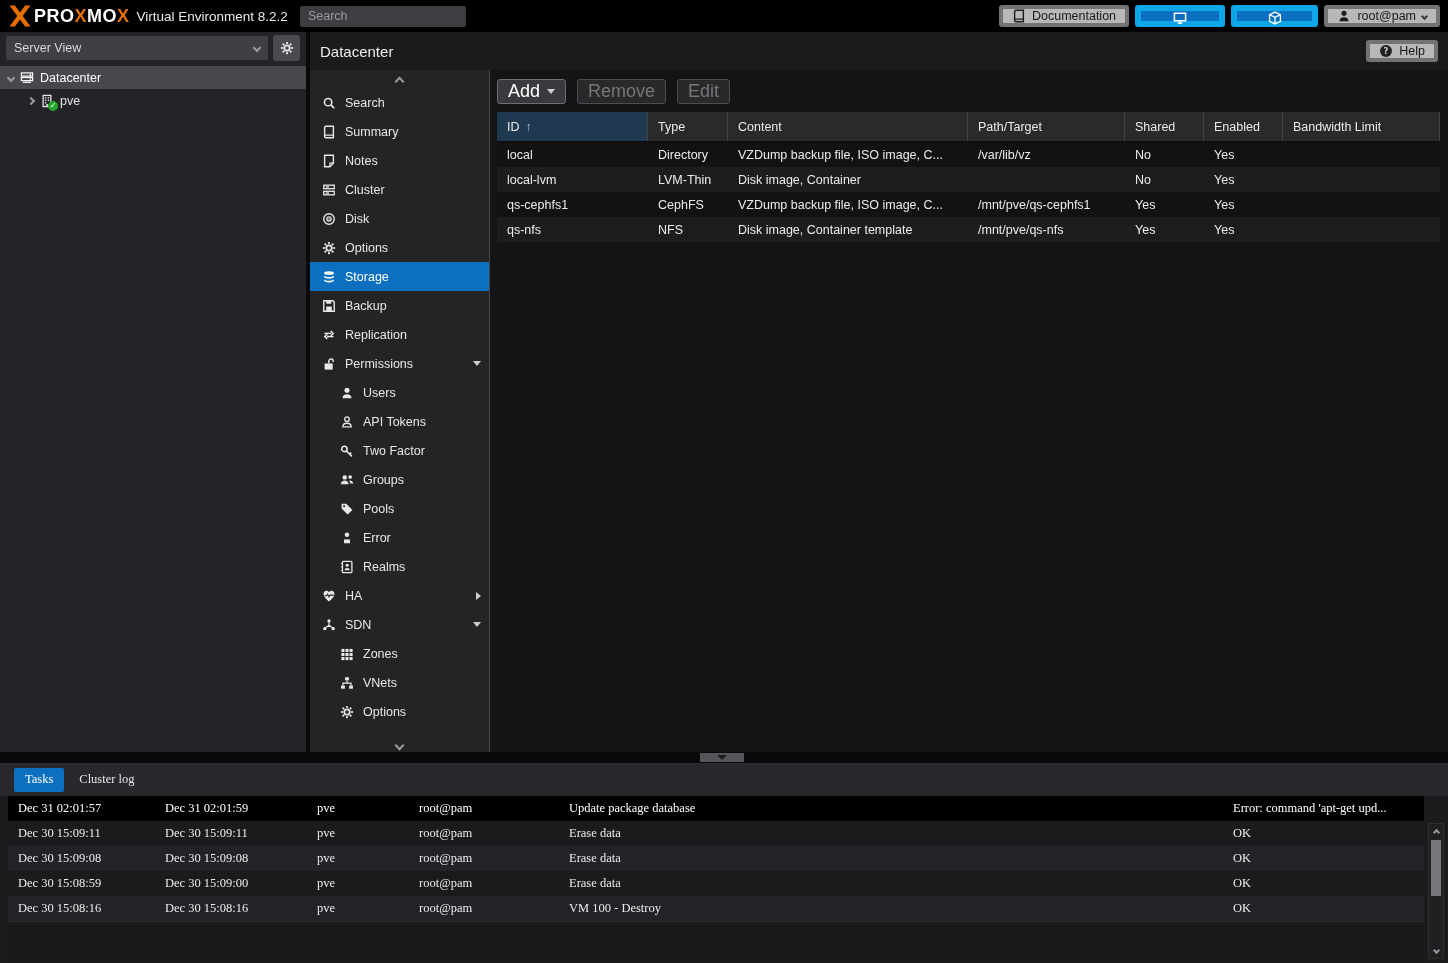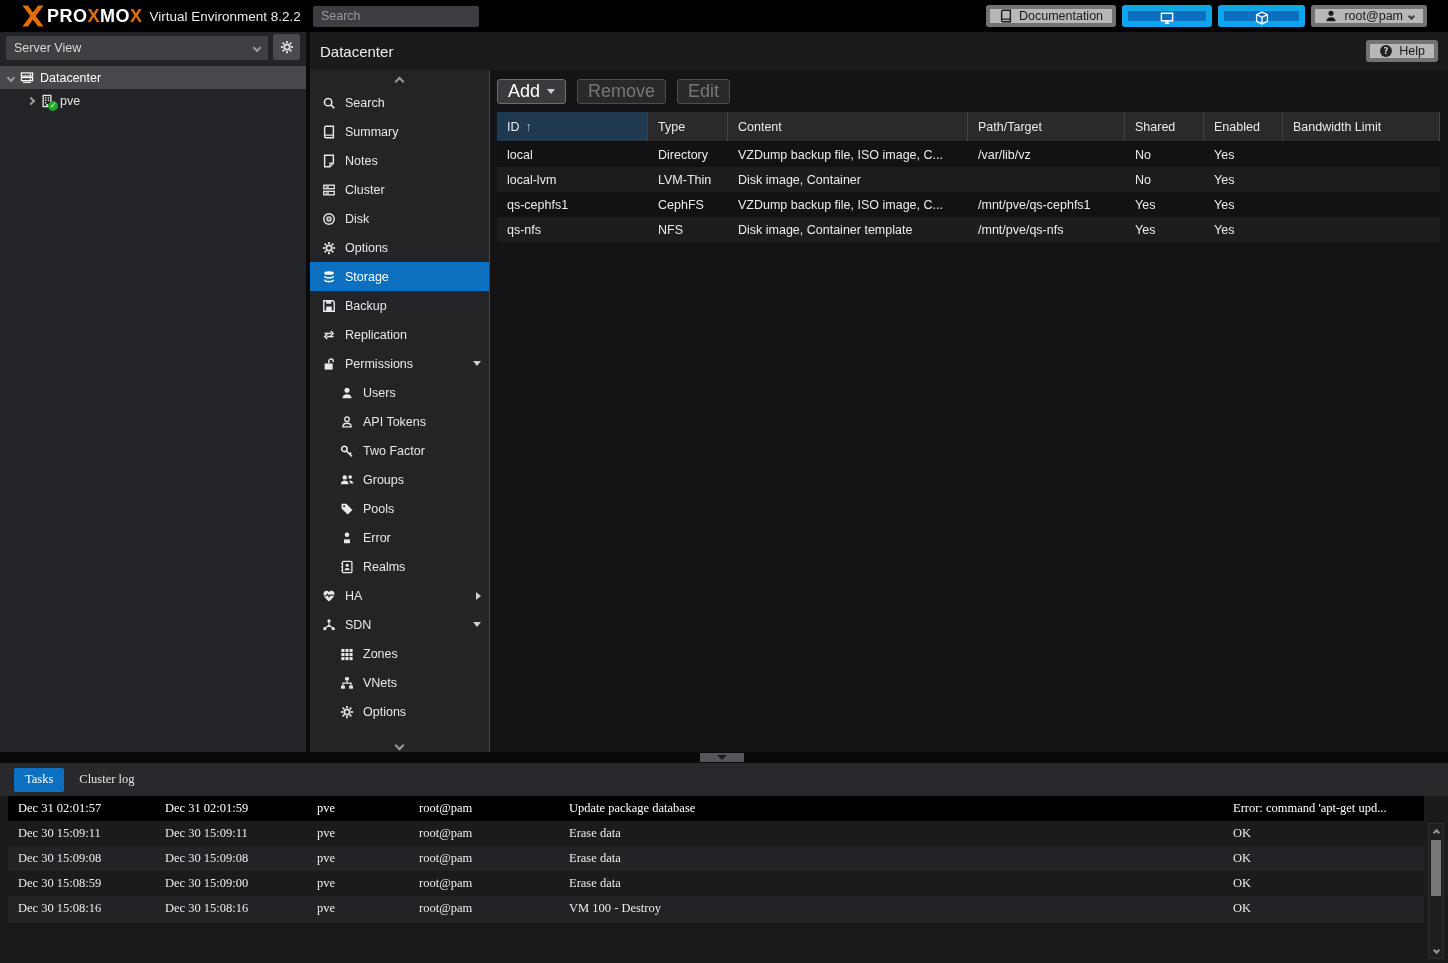--- a/index.html
+++ b/index.html
@@ -8,39 +8,39 @@
   .icon { display:inline-flex; width:14px; height:14px; flex:0 0 auto; align-items:center; justify-content:center; }
   .icon svg { display:block; }
   .chev { display:inline-block; width:7px; height:7px; border-right:2px solid #9a9a9a; border-bottom:2px solid #9a9a9a; }
   .chev.down  { transform:rotate(45deg); }
   .chev.right { transform:rotate(-45deg); }
   .chev.up    { transform:rotate(-135deg); }
   .tri-down { display:inline-block; width:0; height:0; border-left:4px solid transparent; border-right:4px solid transparent; border-top:5px solid currentColor; }
   .tri-right{ display:inline-block; width:0; height:0; border-top:4px solid transparent; border-bottom:4px solid transparent; border-left:5px solid currentColor; }
 
   
-  .topbar { height:32px; background:#000; display:flex; align-items:center; padding:0 21px; }
+  .topbar { height:32px; background:#000; display:flex; align-items:center; padding:0 8px; }
   .logo { display:flex; align-items:center; gap:2px; }
   .logo .bigx { width:24px; height:24px; }
   .brand { font-size:18px; font-weight:bold; letter-spacing:.5px; color:#fff; }
   .brand .ox { color:#e57000; }
   .version { font-size:13.5px; color:#e8e8e8; margin-left:5px; }
   .tb-search { margin-left:12px; width:166px; height:21px; background:#3d3e42; border:none; border-radius:2px;
     color:#ccc; padding:0 8px; font-family:inherit; font-size:12.5px; outline:none; }
   .tb-search::placeholder { color:#9a9a9a; }
   .tb-spacer { flex:1; }
   .tb-btn { height:22px; display:inline-flex; align-items:center; gap:6px; padding:0 9px; margin-left:6px;
     border-radius:3px; font-size:12.5px; cursor:pointer; }
   .tb-btn.gray { background:#b8b8b8; border:4px solid #737373; color:#1a1a1a; }
   .tb-btn.blue { background:#0d6fc0; border:6px solid #0ea5e9; color:#fff;flex-direction:column; }
 
   
   .mainrow { display:flex; height:720px; }
   .sidebar { width:306px; background:#232428; display:flex; flex-direction:column; }
-  .side-head { height:32px; display:flex; align-items:flex-end; padding:4px 6px; gap:5px; }
+  .side-head { height:32px; display:flex; align-items:center; padding:4px 6px; gap:5px; }
   .view-select { flex:1; height:24px; background:#3f4044; border-radius:2px; display:flex; align-items:center;
     padding:0 8px; color:#d8d8d8; cursor:pointer; }
   .view-select .chev { margin-left:auto; width:6px; height:6px; }
   .gear-btn { width:27px; height:26px; background:#4a4b4f; border-radius:3px; display:flex; align-items:center;
     justify-content:center; color:#e8e8e8; cursor:pointer; }
   .tree { flex:1; padding-top:2px; }
   .tree-row { height:23px; display:flex; align-items:center; gap:6px; color:#e4e4e4; cursor:pointer; }
   .tree-row.sel { background:#47484c; color:#fff; }
   .tree-row .chev { width:6px; height:6px; }
   .tree-icon { position:relative; }

